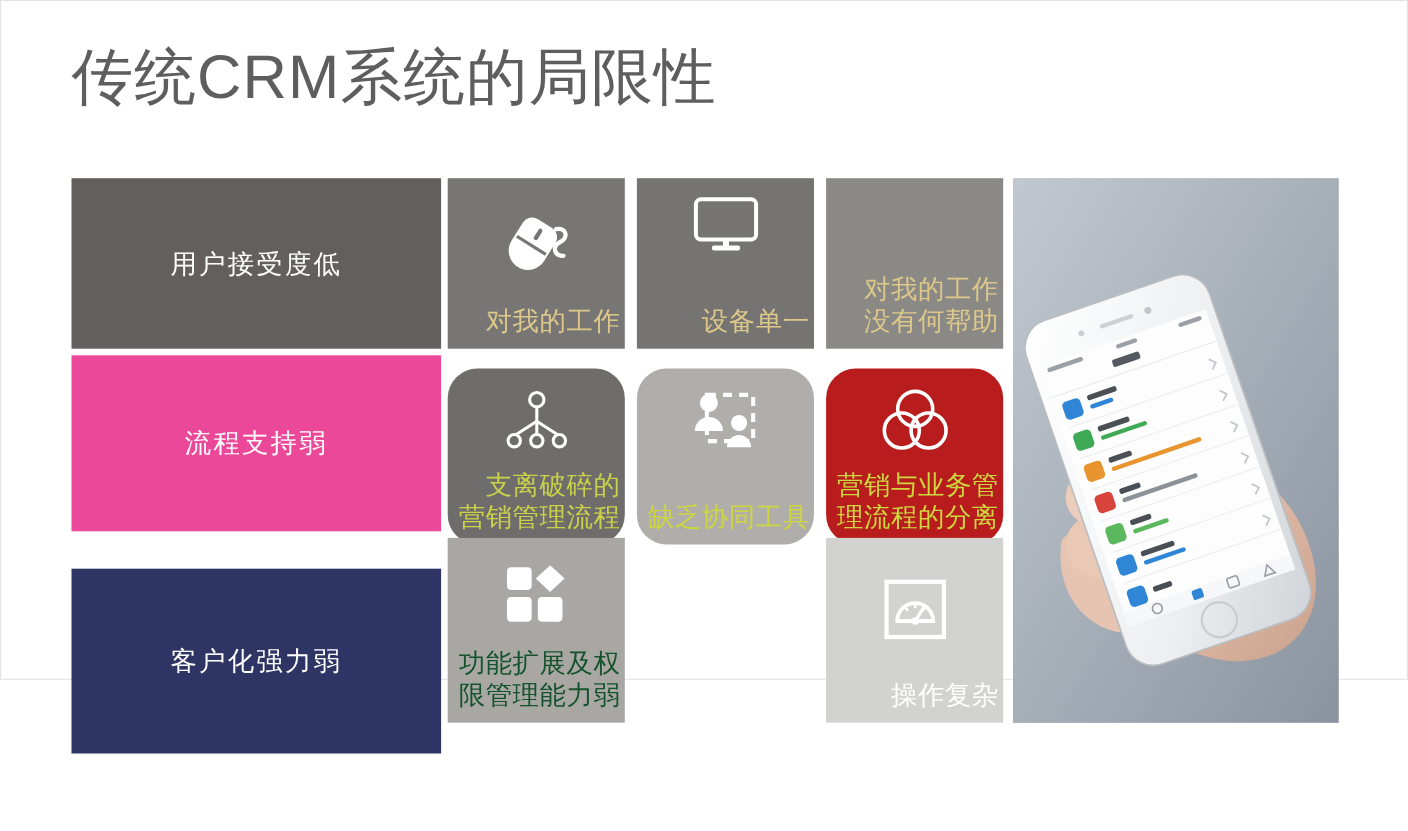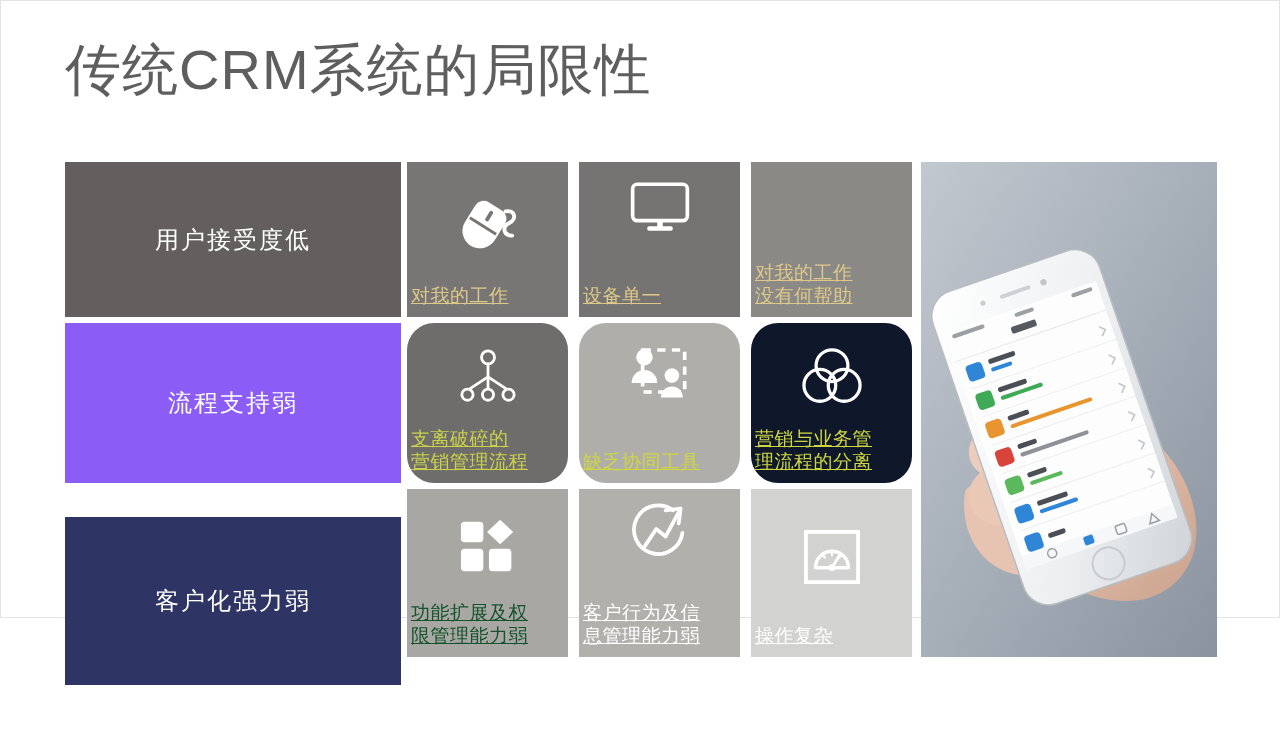--- a/index.html
+++ b/index.html
@@ -41,21 +41,21 @@
     left: 64px;
     width: 336px;
     display: flex;
     align-items: center;
     justify-content: center;
     color: #ffffff;
     font-size: 24px;
     letter-spacing: 2px;
   }
   .cat-panel.c0 { top: 161px;  height: 155px; background: #625f5e; }
-  .cat-panel.c1 { top: 322px;  height: 160px; background: #8b5cf6; }
+  .cat-panel.c1 { top: 322px;  height: 160px; background: #ec4899; }
   .cat-panel.c2 { top: 488px;  height: 168px; background: #2e3464; margin-top: 28px; }
 
   
   .card {
     position: absolute;
     width: 161px;
     display: flex;
     flex-direction: column;
     align-items: center;
     justify-content: flex-end;
@@ -65,36 +65,35 @@
   .card .icon-wrap {
     flex: 1 1 auto;
     display: flex;
     align-items: center;
     justify-content: center;
     width: 100%;
     min-height: 0;
   }
   .card .card-label {
     width: 100%;
-    text-align: left;
-    font-size: 19px;
+    text-align: right;
+    font-size: 24px;
     line-height: 1.18;
     letter-spacing: 0.5px;
     padding: 0 4px 2px 4px;
     box-sizing: border-box;
     white-space: pre-line;
-    text-decoration: underline;
   }
   
   .col0 { left: 406px; }
   .col1 { left: 578px; gap: 32px; }
   .col2 { left: 750px; }
   
   .row0 { top: 161px; height: 155px; }
-  .row1 { top: 322px; height: 160px; border-radius: 27px; }
+  .row1 { top: 334px; height: 160px; border-radius: 27px; }
   .row2 { top: 488px; height: 168px; }
 
   
   .photo-panel {
     position: absolute;
     left: 920px;
     top: 161px;
     width: 296px;
     height: 495px;
     overflow: hidden;
@@ -177,21 +176,21 @@
         </g>
         <g fill="#ffffff">
           <circle cx="48" cy="36" r="8"></circle>
           <path d="M36 60 a12 12 0 0 1 24 0 z"></path>
         </g>
       </svg>
     </div>
     <div class="card-label" style="color:#cdd63f">缺乏协同工具</div>
   </div>
 
-  <div class="card col2 row1" style="background:#0f172a">
+  <div class="card col2 row1" style="background:#b91c1c">
     <div class="icon-wrap">
       <svg width="62" height="58" viewBox="0 0 66 62">
         <circle cx="33" cy="20" r="17" fill="none" stroke="#ffffff" stroke-width="3.5"></circle>
         <circle cx="20" cy="41" r="17" fill="none" stroke="#ffffff" stroke-width="3.5"></circle>
         <circle cx="46" cy="41" r="17" fill="none" stroke="#ffffff" stroke-width="3.5"></circle>
       </svg>
     </div>
     <div class="card-label" style="color:#cdd63f">营销与业务管
 理流程的分离</div>
   </div>
@@ -202,31 +201,20 @@
         <rect x="2" y="4" width="24" height="22" rx="4" fill="#ffffff"></rect>
         <path d="M44 2 L58 15 L44 28 L30 15 Z" fill="#ffffff"></path>
         <rect x="2" y="33" width="24" height="24" rx="4" fill="#ffffff"></rect>
         <rect x="32" y="33" width="24" height="24" rx="4" fill="#ffffff"></rect>
       </svg>
     </div>
     <div class="card-label" style="color:#14532d">功能扩展及权
 限管理能力弱</div>
   </div>
 
-  <div class="card col1 row2" style="background:#b2b0ac">
-    <div class="icon-wrap">
-      <svg width="60" height="58" viewBox="0 0 64 62">
-        <path d="M46 10 A26 26 0 1 0 56 34" fill="none" stroke="#ffffff" stroke-width="4" stroke-linecap="round"></path>
-        <path d="M16 48 L28 30 L38 38 L52 12" fill="none" stroke="#ffffff" stroke-width="4" stroke-linecap="round" stroke-linejoin="round"></path>
-        <path d="M38 10 L54 8 L52 24" fill="none" stroke="#ffffff" stroke-width="4" stroke-linecap="round" stroke-linejoin="round"></path>
-      </svg>
-    </div>
-    <div class="card-label" style="color:#ffffff">客户行为及信
-息管理能力弱</div>
-  </div>
 
   <div class="card col2 row2" style="background:#d2d2d1">
     <div class="icon-wrap">
       <svg width="58" height="56" viewBox="0 0 60 58">
         <rect x="3" y="3" width="54" height="52" fill="none" stroke="#ffffff" stroke-width="4"></rect>
         <path d="M13 40 A17 17 0 0 1 47 40 Z" fill="none" stroke="#ffffff" stroke-width="3.5"></path>
         <path d="M13 40 H47" stroke="#ffffff" stroke-width="3.5"></path>
         <path d="M30 40 L38 27" stroke="#ffffff" stroke-width="3" stroke-linecap="round"></path>
         <circle cx="30" cy="40" r="3.5" fill="#ffffff"></circle>
         <path d="M30 23 v4 M20 26 l2.5 3.5 M40 26 l-2.5 3.5" stroke="#ffffff" stroke-width="2.5" stroke-linecap="round"></path>

